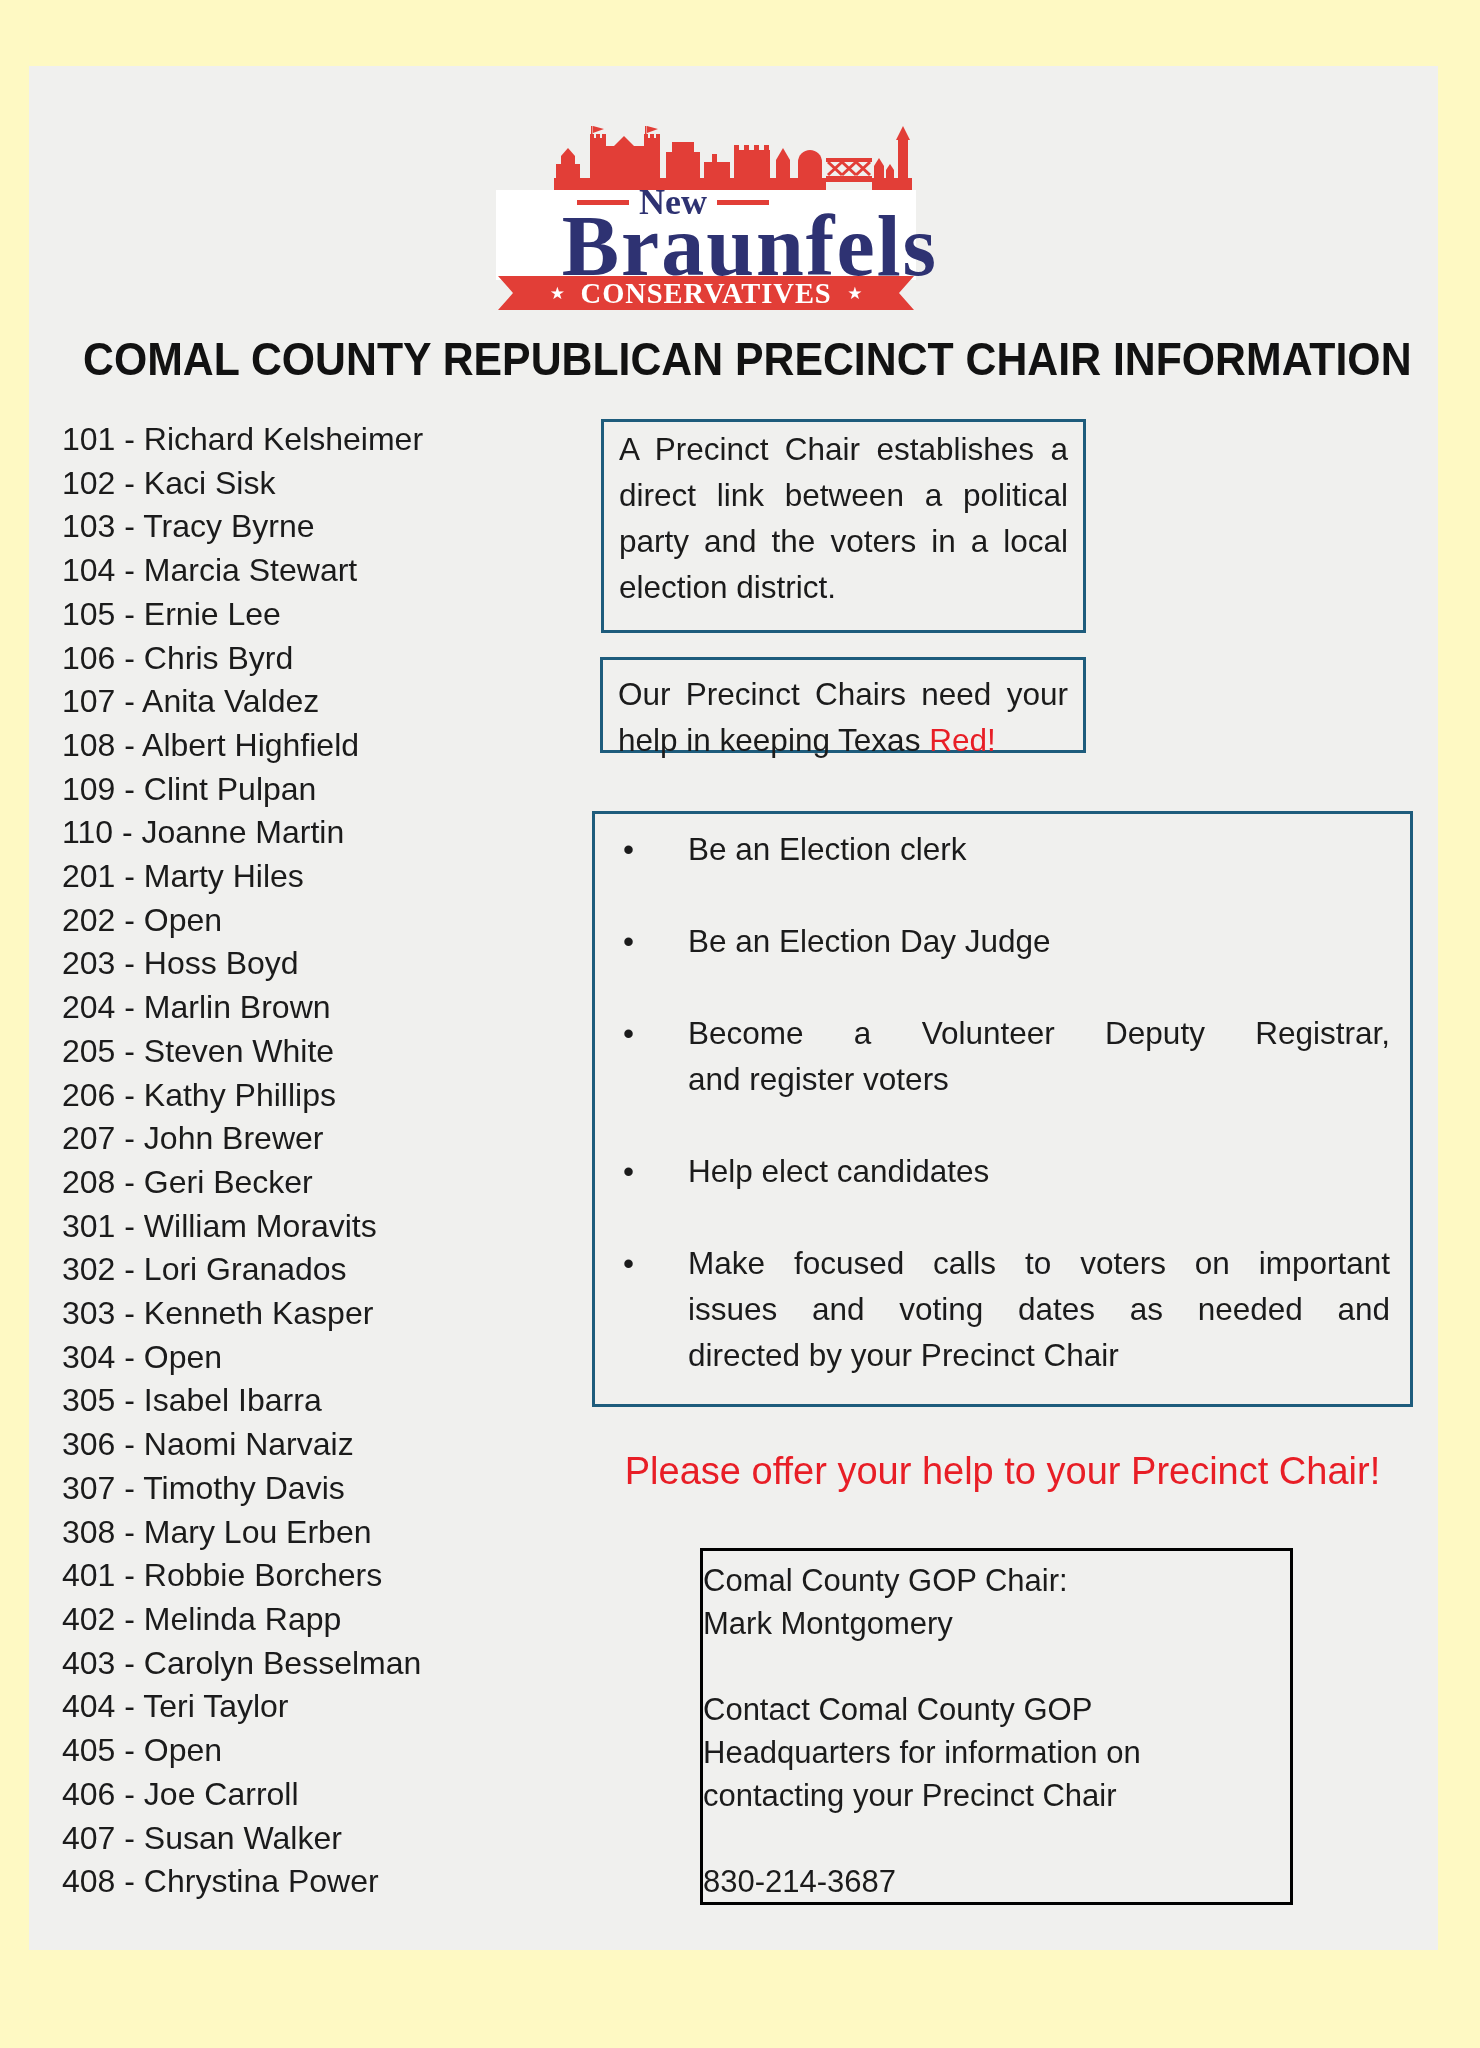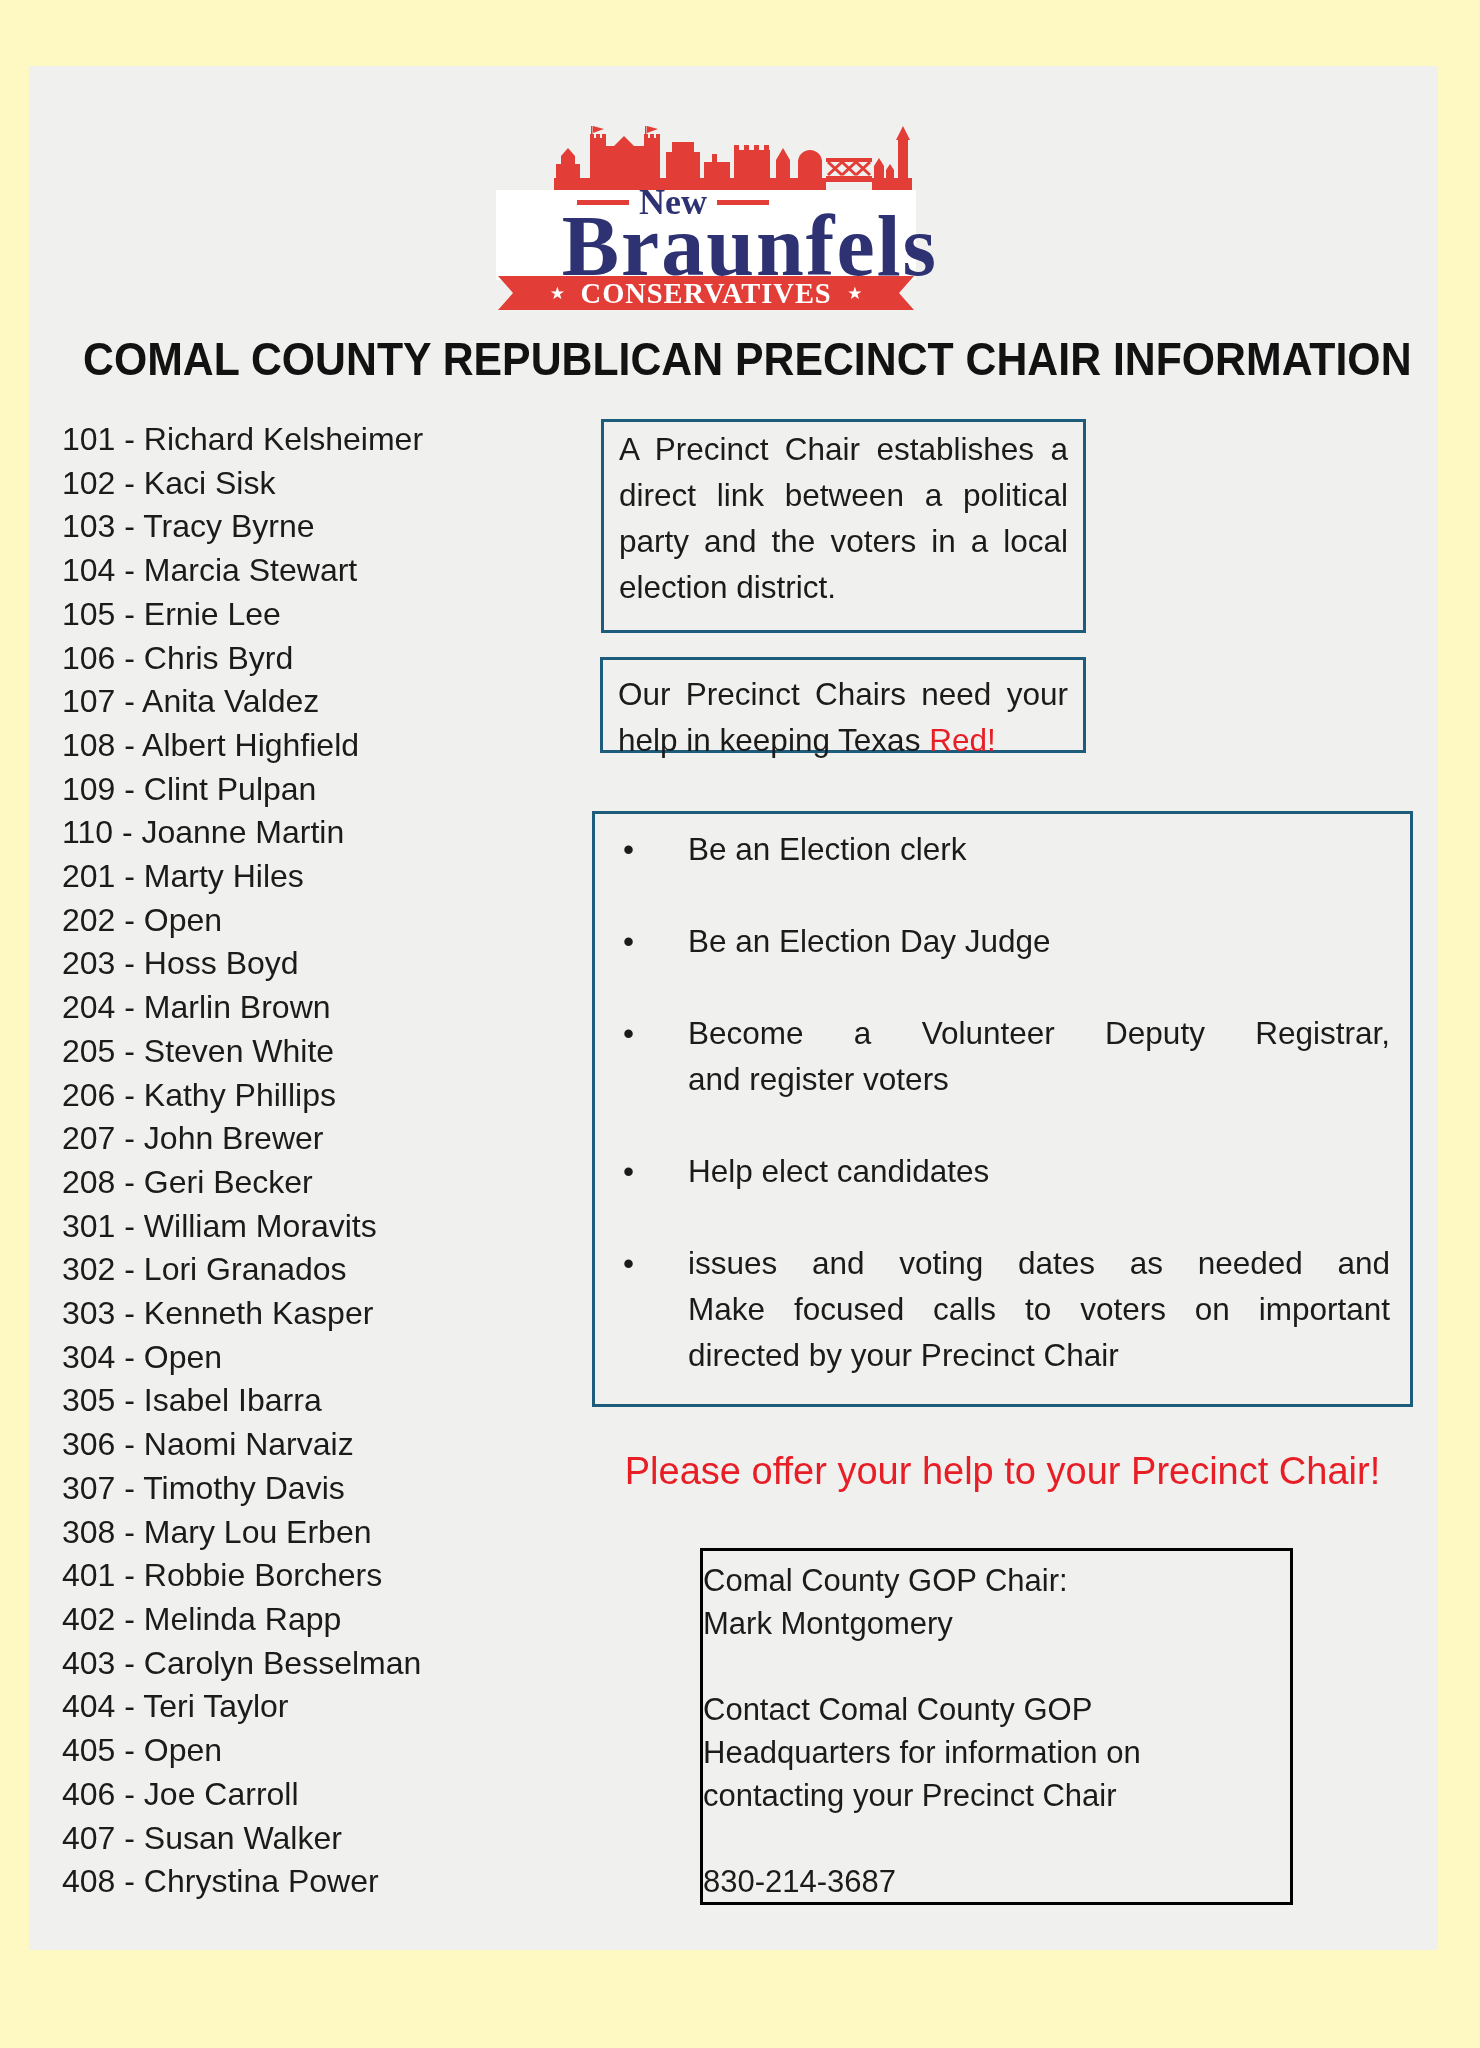--- a/index.html
+++ b/index.html
@@ -190,22 +190,22 @@
       </div>
       <div class="brow">
         <span class="bdot">•</span>
         <div class="btxt">
           <div class="tline">Help elect candidates</div>
         </div>
       </div>
       <div class="brow">
         <span class="bdot">•</span>
         <div class="btxt">
+          <div class="tline just">Make focused calls to voters on important</div>
           <div class="tline just">issues and voting dates as needed and</div>
-          <div class="tline just">Make focused calls to voters on important</div>
           <div class="tline">directed by your Precinct Chair</div>
         </div>
       </div>
     </div>
 
   <div class="plea">Please offer your help to your Precinct Chair!</div>
 
   <div class="box4" id="contact">
       <div class="tline">Comal County GOP Chair:</div>
       <div class="tline">Mark Montgomery</div>

